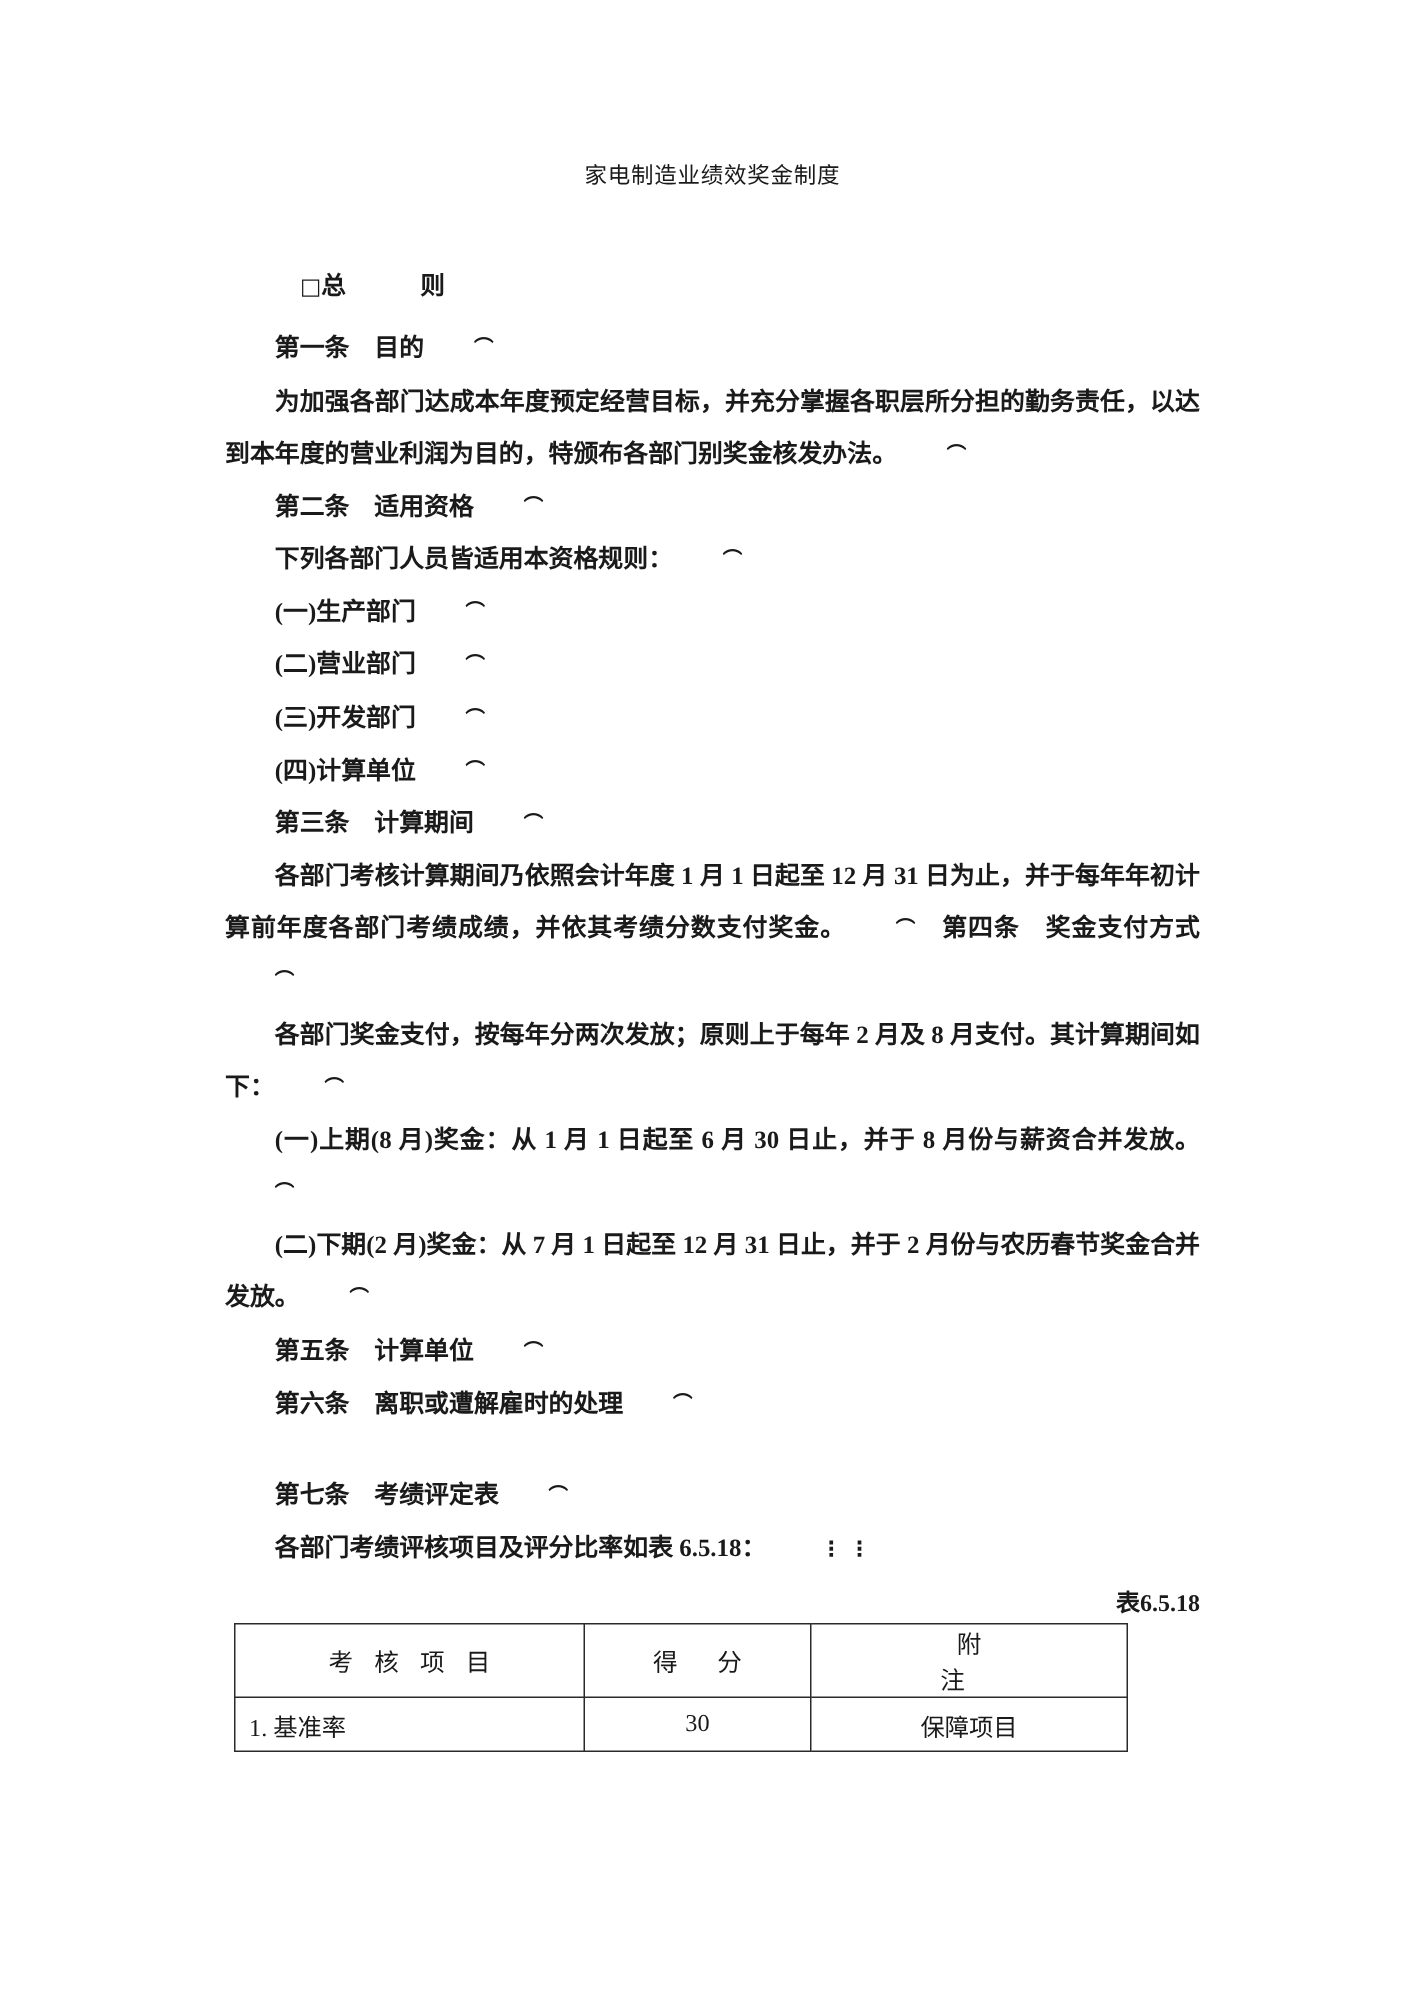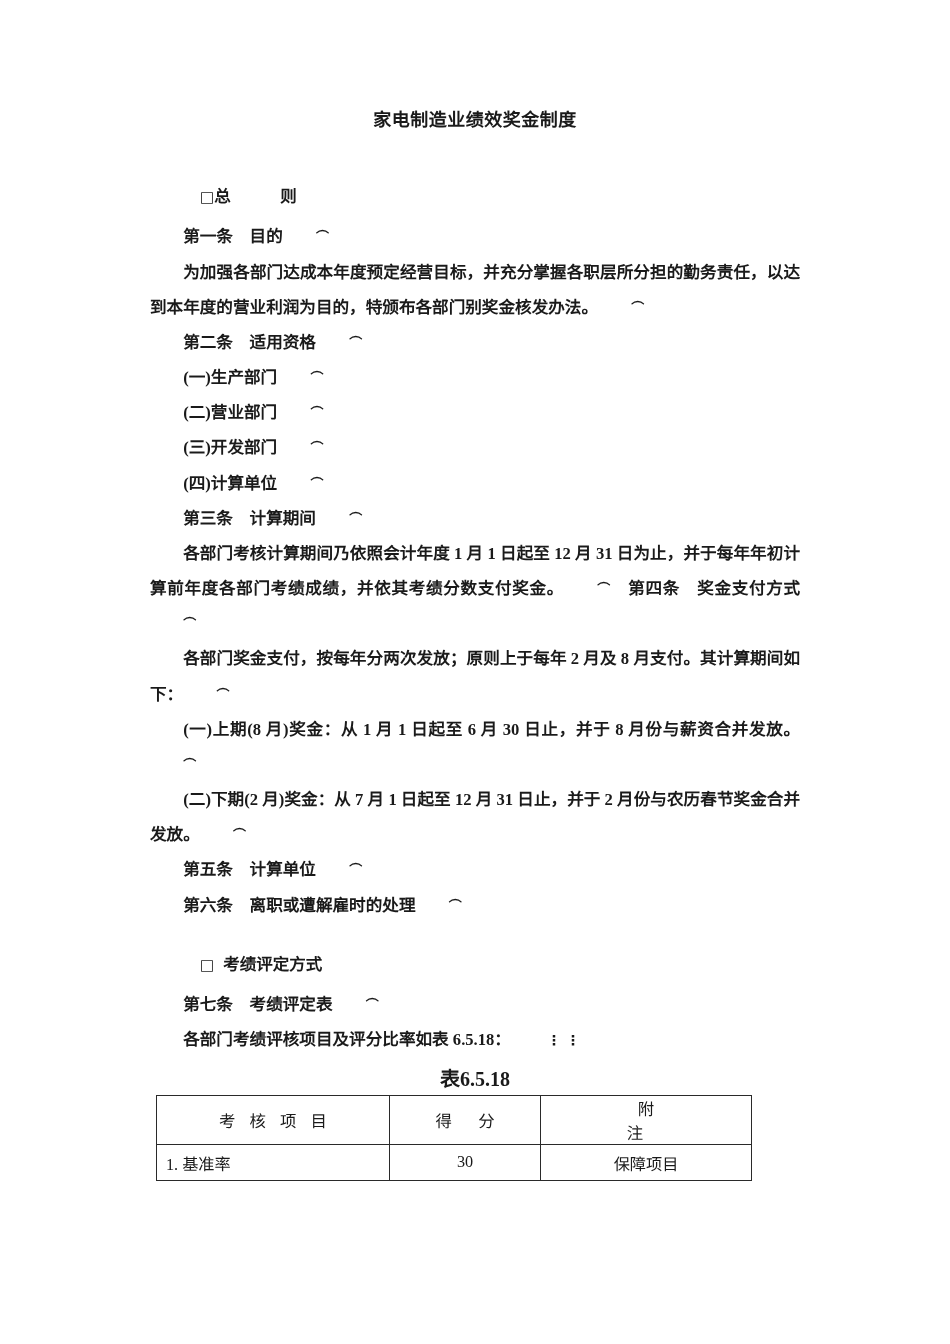--- a/index.html
+++ b/index.html
@@ -20,22 +20,22 @@
     position: relative;
     width: 950px;
     height: 1344px;
     box-sizing: border-box;
     padding: 0;
   }
 
   
   .doc-title {
     text-align: center;
-    font-size: 18px;
-    font-weight: bold;
+    font-size: 15px;
+    font-weight: normal;
     letter-spacing: 0.5px;
     margin: 0;
     padding-top: 105px;
     font-family: "Liberation Sans", "DejaVu Sans", sans-serif;
   }
 
   
   .body-wrap {
     margin: 0 auto;
     width: 650px;
@@ -83,22 +83,22 @@
     display: inline-block;
     padding: 0 3px;
   }
 
   .gap-sec {
     height: 26px;
   }
 
   
   .table-caption {
-    text-align: center;
-    font-size: 20px;
+    text-align: right;
+    font-size: 16px;
     font-weight: bold;
     font-family: "Liberation Sans", "DejaVu Sans", sans-serif;
     margin: 6px 0 3px 0;
   }
   .table-caption .num {
     font-family: "Liberation Serif", serif;
     font-weight: bold;
   }
 
   
@@ -159,20 +159,21 @@
   <div class="body-wrap">
 
     <div class="section-head"><span class="sq">□</span><span>总　　　则</span></div>
 
     <p class="para"><span>第一条　目的</span><span class="pmark">⌒</span></p>
 
     <p class="para"><span>为加强各部门达成本年度预定经营目标，并充分掌握各职层所分担的勤务责任，以达到本年度的营业利润为目的，特颁布各部门别奖金核发办法。</span><span class="pmark">⌒</span></p>
 
     <p class="para"><span>第二条　适用资格</span><span class="pmark">⌒</span></p>
 
+    <p class="para"><span>下列各部门人员皆适用本资格规则：</span><span class="pmark">⌒</span></p>
 
     <p class="para"><span>(一)生产部门</span><span class="pmark">⌒</span></p>
 
     <p class="para"><span>(二)营业部门</span><span class="pmark">⌒</span></p>
 
     <p class="para"><span>(三)开发部门</span><span class="pmark">⌒</span></p>
 
     <p class="para"><span>(四)计算单位</span><span class="pmark">⌒</span></p>
 
     <p class="para"><span>第三条　计算期间</span><span class="pmark">⌒</span></p>
@@ -186,21 +187,20 @@
     <p class="para"><span>(二)下期(2 月)奖金：从 7 月 1 日起至 12 月 31 日止，并于 2 月份与农历春节奖金合并发放。</span><span class="pmark">⌒</span></p>
 
     <p class="para"><span>第五条　计算单位</span><span class="pmark">⌒</span></p>
 
 
     <p class="para"><span>第六条　离职或遭解雇时的处理</span><span class="pmark">⌒</span></p>
 
 
     <div class="gap-sec"></div>
 
-    <div class="section-head"><span class="sq">□</span>&nbsp;&nbsp;<span>考绩评定方式</span></div>
 
     <p class="para"><span>第七条　考绩评定表</span><span class="pmark">⌒</span></p>
 
     <p class="para"><span>各部门考绩评核项目及评分比率如表 6.5.18：</span><span class="vdots">⋮ ⋮</span></p>
 
     <div class="table-caption"><span>表</span><span class="num">6.5.18</span></div>
 
     <div class="tbl-wrap">
       <table class="grade-table">
         <thead>

